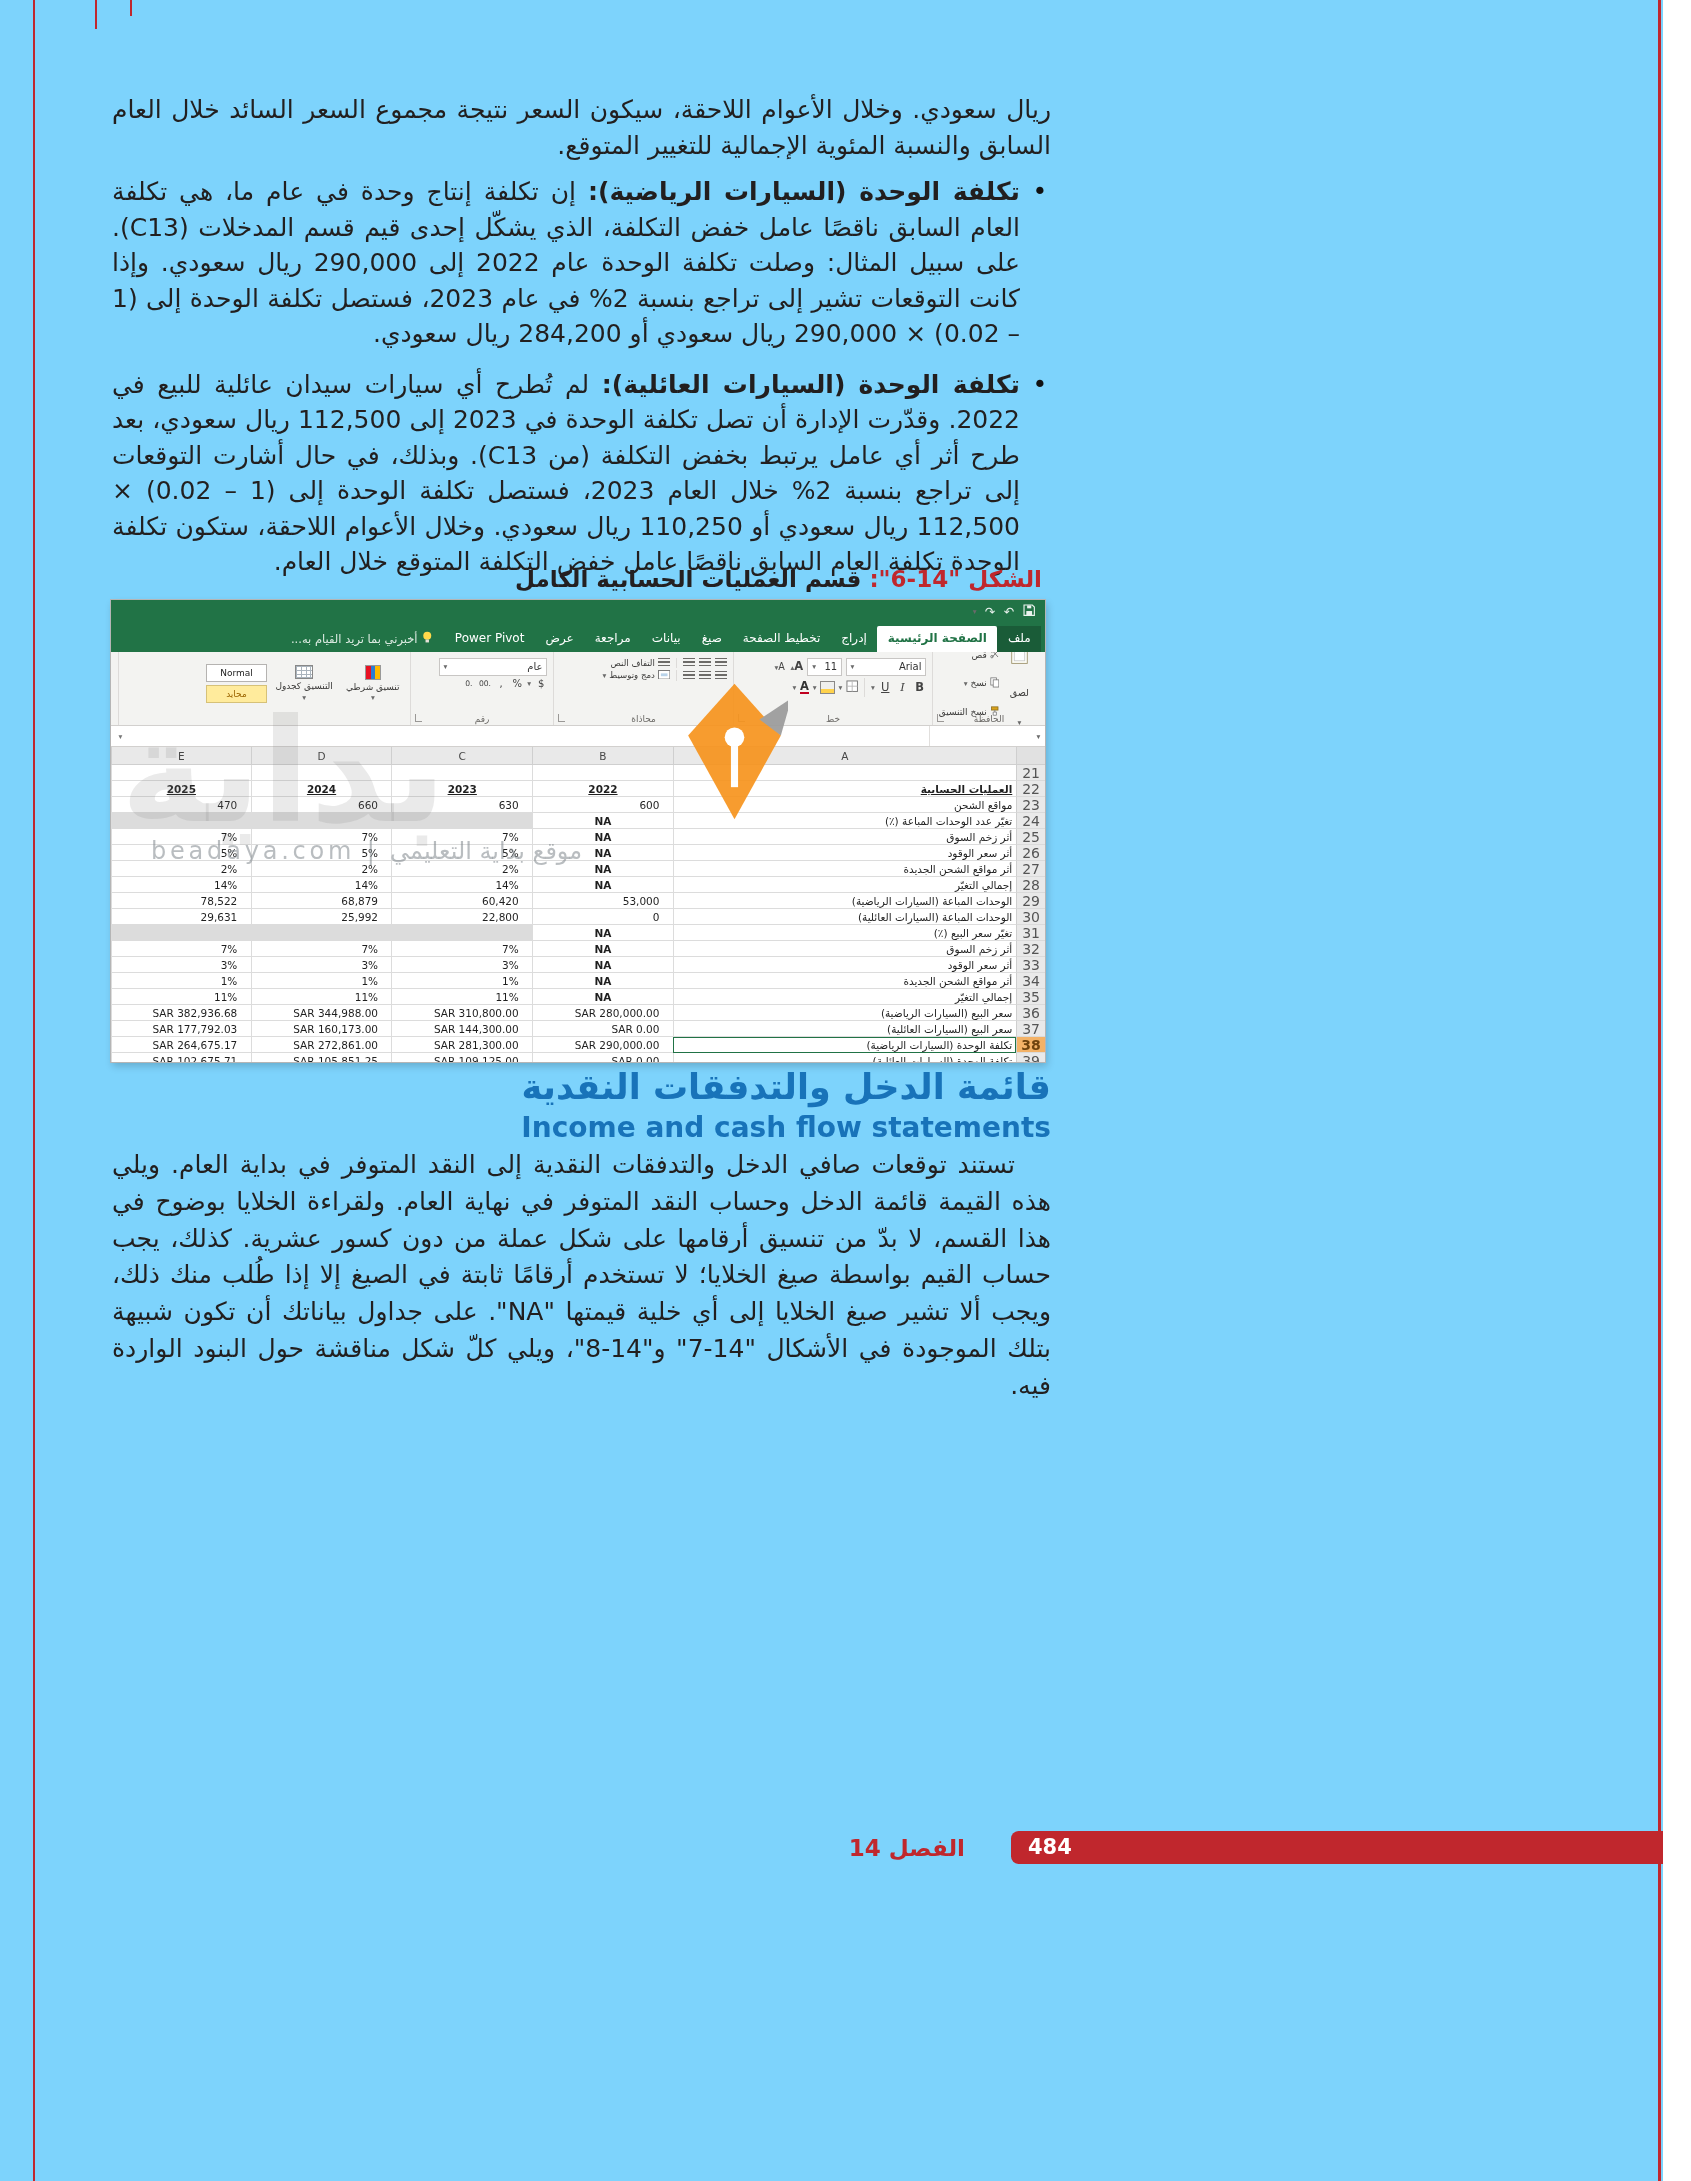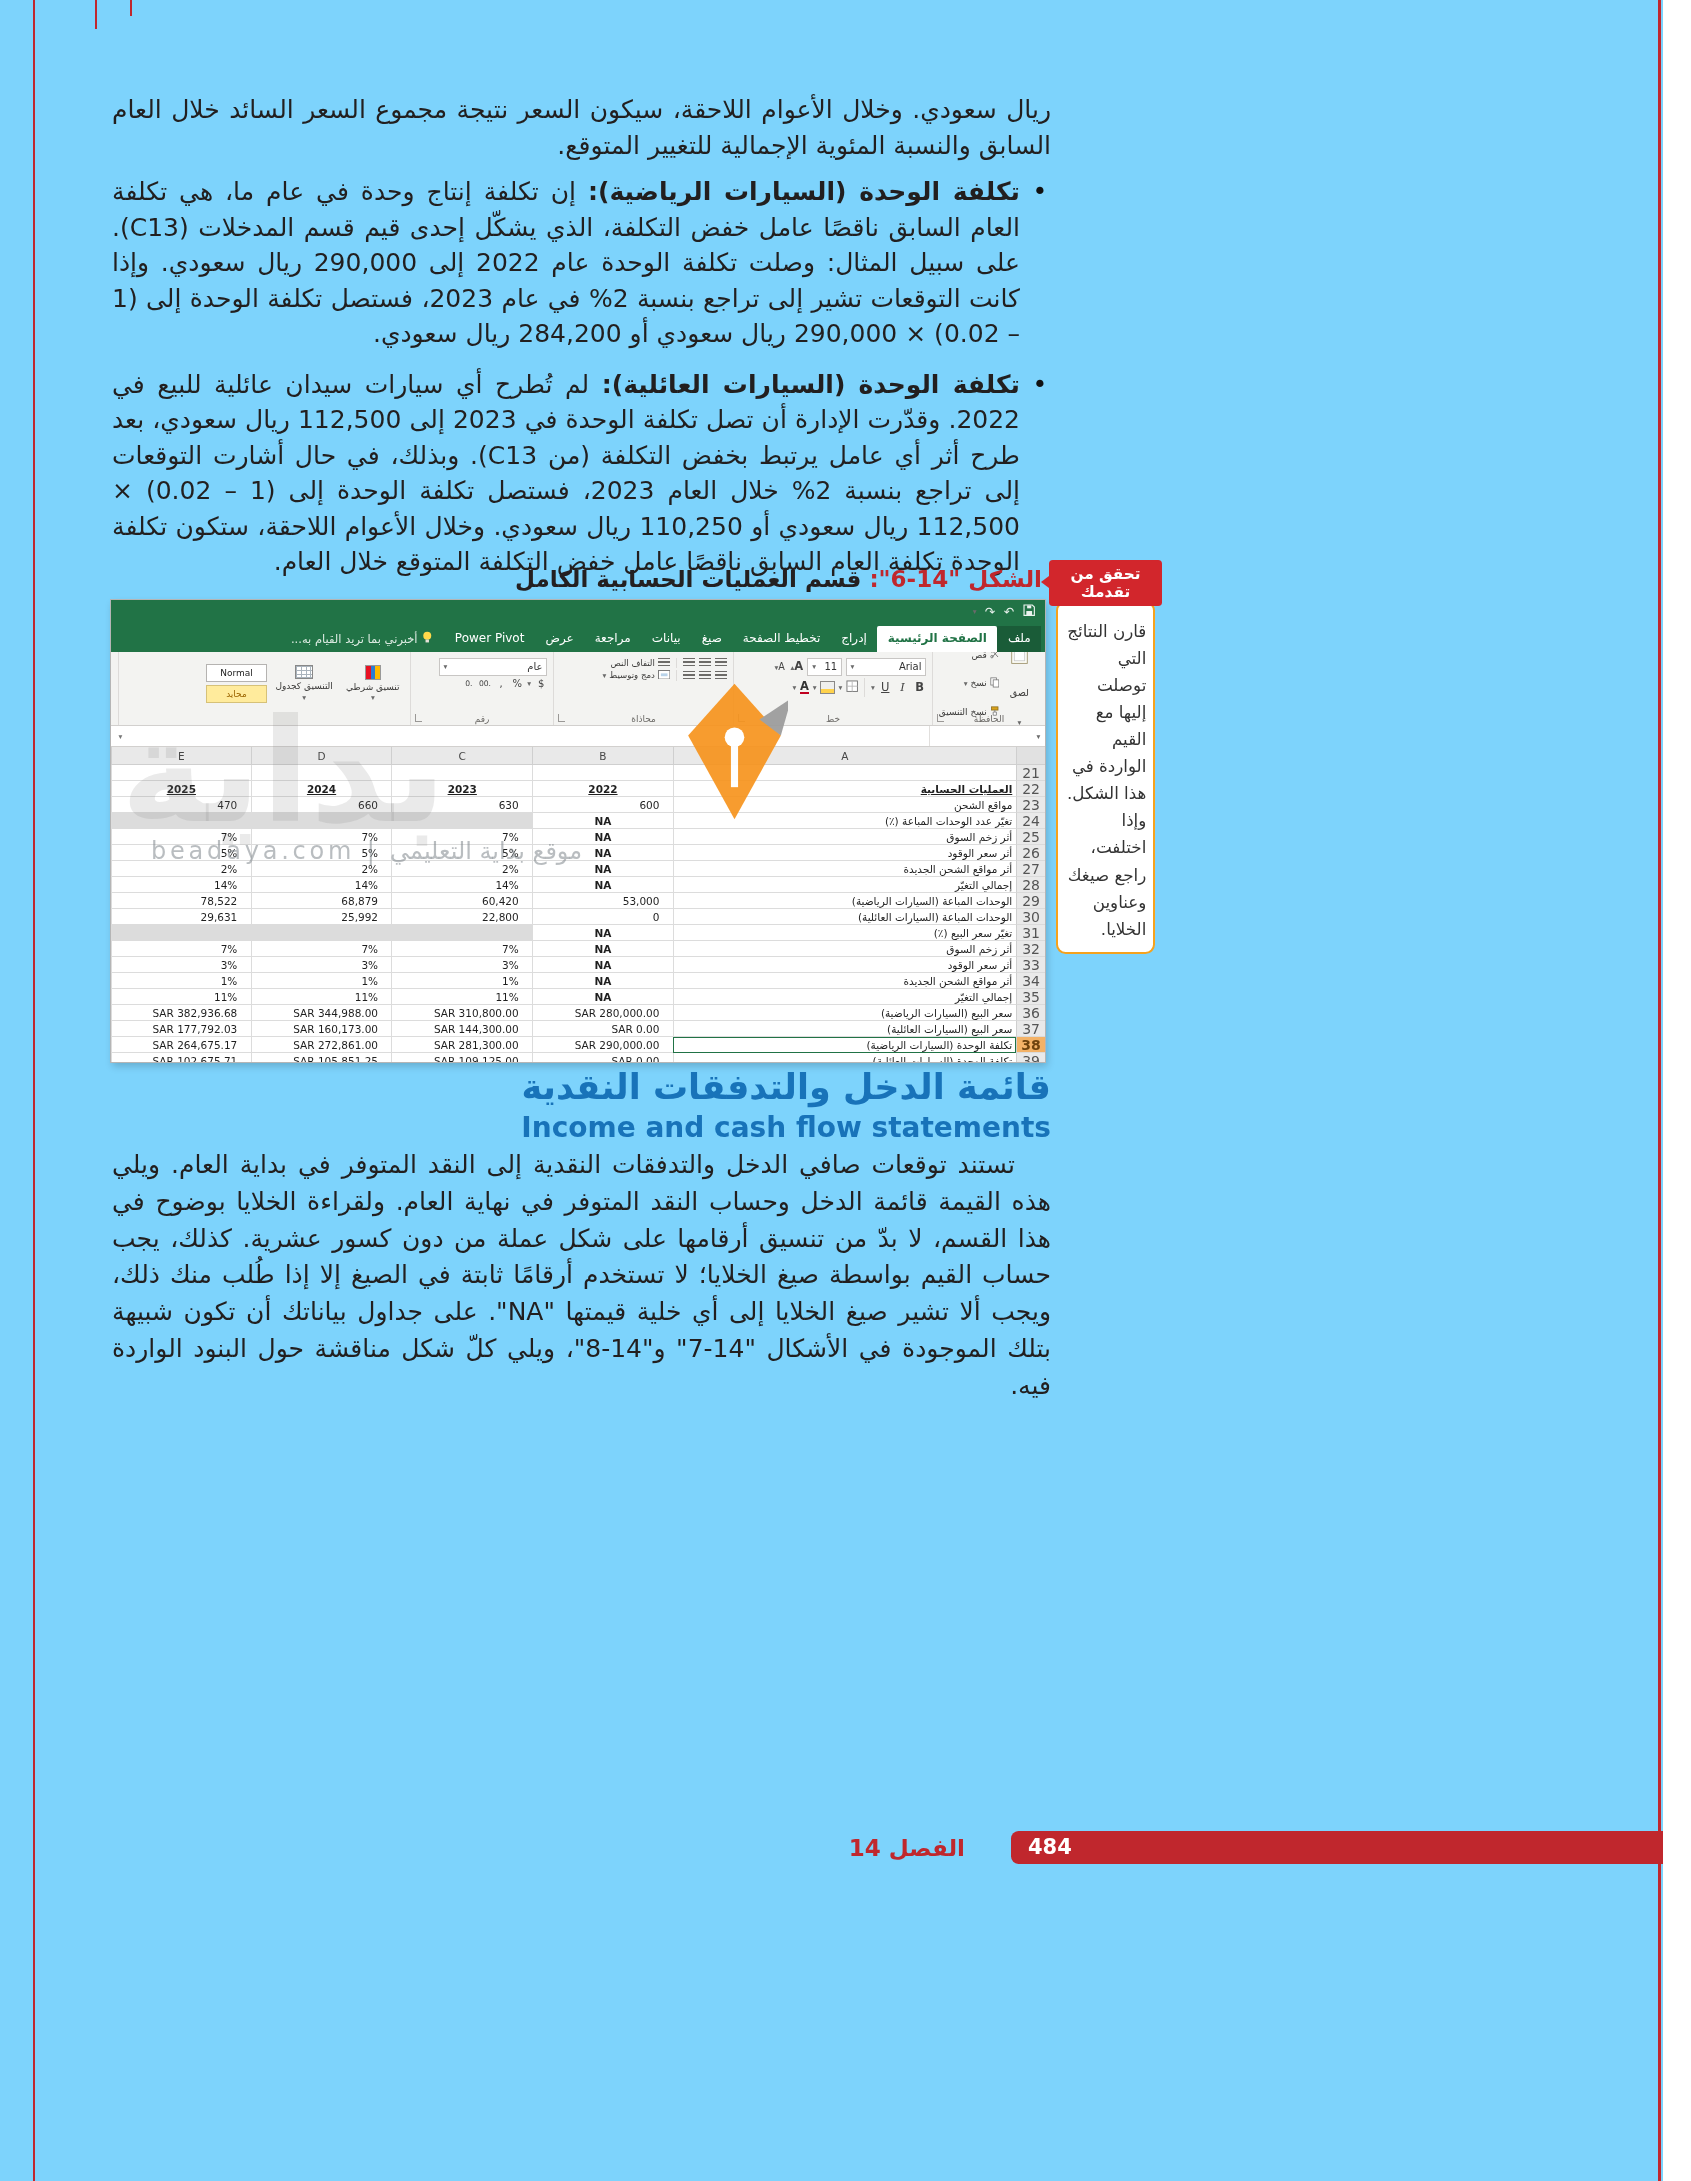--- a/index.html
+++ b/index.html
@@ -156,24 +156,20 @@
       <li>
         <span class="b-title">تكلفة الوحدة (السيارات العائلية):</span><span> لم تُطرح أي سيارات سيدان عائلية للبيع في 2022. وقدّرت الإدارة أن تصل تكلفة الوحدة في 2023 إلى 112,500 ريال سعودي، بعد طرح أثر أي عامل يرتبط بخفض التكلفة (من C13). وبذلك، في حال أشارت التوقعات إلى تراجع بنسبة 2% خلال العام 2023، فستصل تكلفة الوحدة إلى (1 – 0.02) × 112,500 ريال سعودي أو 110,250 ريال سعودي. وخلال الأعوام اللاحقة، ستكون تكلفة الوحدة تكلفة العام السابق ناقصًا عامل خفض التكلفة المتوقع خلال العام.</span>
       </li>
     </ul>
   </div>
 
   <div id="caption">
     <span class="cap-label">الشكل "14-6":</span><span> قسم العمليات الحسابية الكامل</span>
   </div>
 
-  <div id="callout">
-    <div class="callout-header">تحقق من تقدمك</div>
-    <div class="callout-body">قارن النتائج التي توصلت إليها مع القيم الواردة في هذا الشكل. وإذا اختلفت، راجع صيغك وعناوين الخلايا.</div>
-  </div>
 
   <div id="figure">
 
     <div class="titlebar">
       <div class="qat">
         <span>
           <svg width="12.4" height="12.4" viewBox="0 0 12 12">
               <path d="M1 1 h8 l2 2 v8 h-10 z" fill="none" stroke="#eaf3ee" stroke-width="1.1"></path>
               <rect x="3.2" y="6.8" width="5.6" height="4" fill="#eaf3ee"></rect>
               <rect x="4" y="1.4" width="4" height="2.8" fill="#eaf3ee"></rect>

